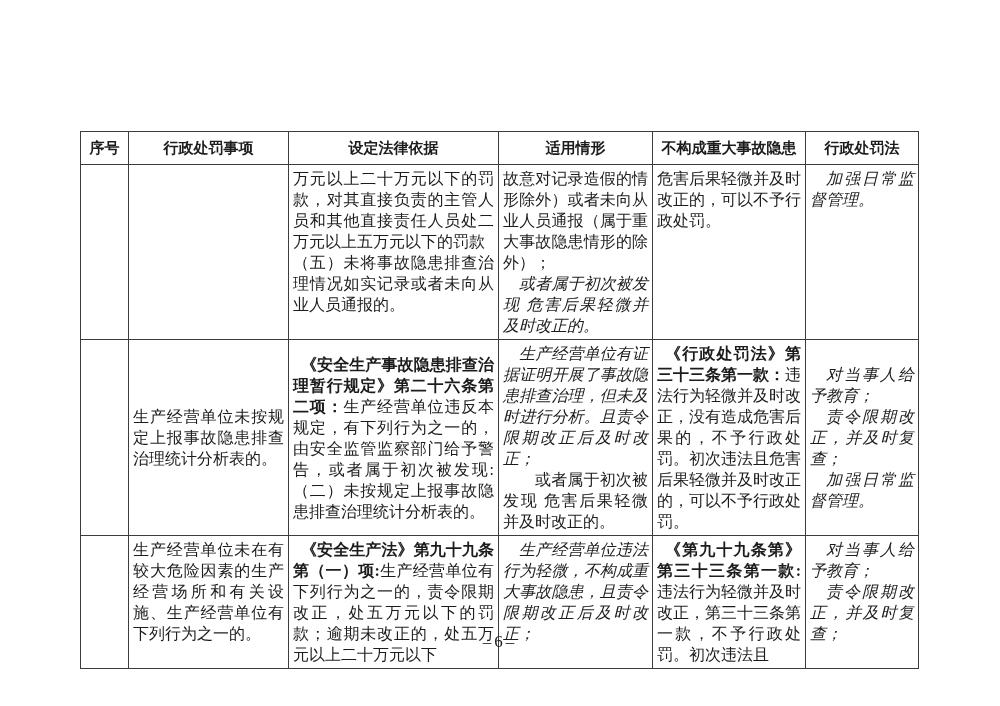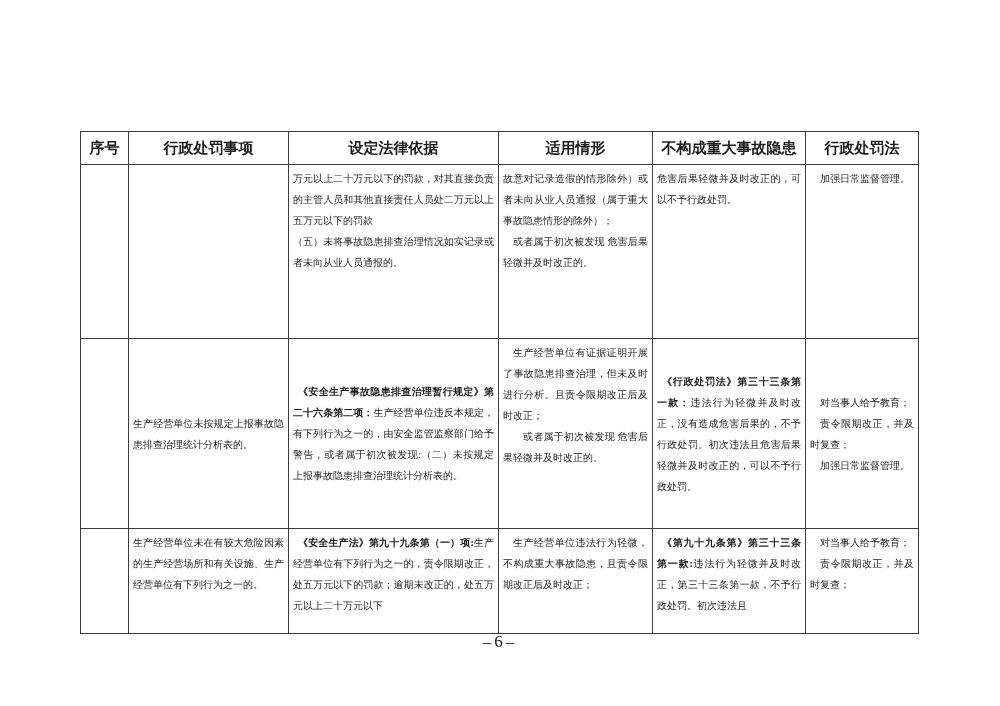--- a/index.html
+++ b/index.html
@@ -20,21 +20,21 @@
     position:absolute;
     left:80px; top:107px;
     width:838px;
     border-collapse:collapse;
     table-layout:fixed;
     margin-top:24px;
   }
   .tbl th, .tbl td {
     border:1px solid #3c3c3c;
     padding:3px 4px;
-    font-size:10px;
+    font-size:16px;
     line-height:21px;
     vertical-align:top;
     overflow:hidden;
   }
   .tbl thead tr { height:33px; }
   .tbl th {
     font-weight:bold;
     font-size:15px;
     text-align:center;
     vertical-align:middle;
@@ -45,21 +45,21 @@
   tr.r2 { height:190px; }
   tr.r3 { height:105px; }
   td.vm { vertical-align:middle; }
   .tbl p {
     margin:0;
     text-align:justify;
     text-justify:inter-character;
   }
   .noind { text-indent:0; }
   .ind05 { text-indent:0.5em; }
-  .ind1  { text-indent:1em; }
+  .ind1  { text-indent:1em;font-style:italic; }
   .ind2  { text-indent:2em; }
   .bld { font-weight:bold; }
   .page-number {
     position:absolute;
     left:0; top:632px;
     width:100%;
     text-align:center;
     font-size:17px;
     letter-spacing:3px;
     color:#1c1c1c;

